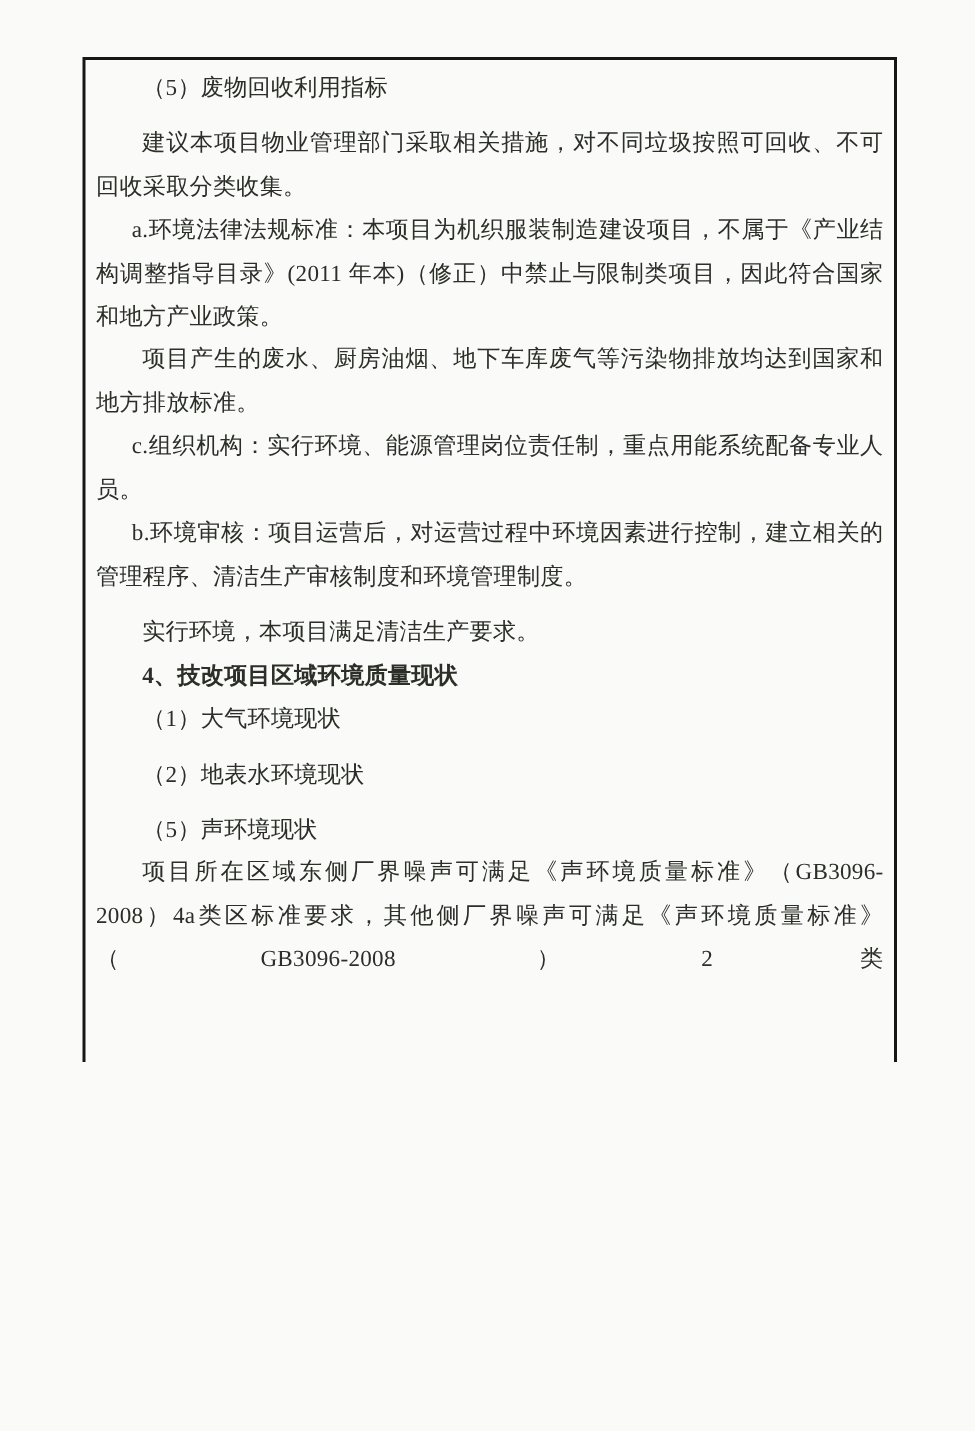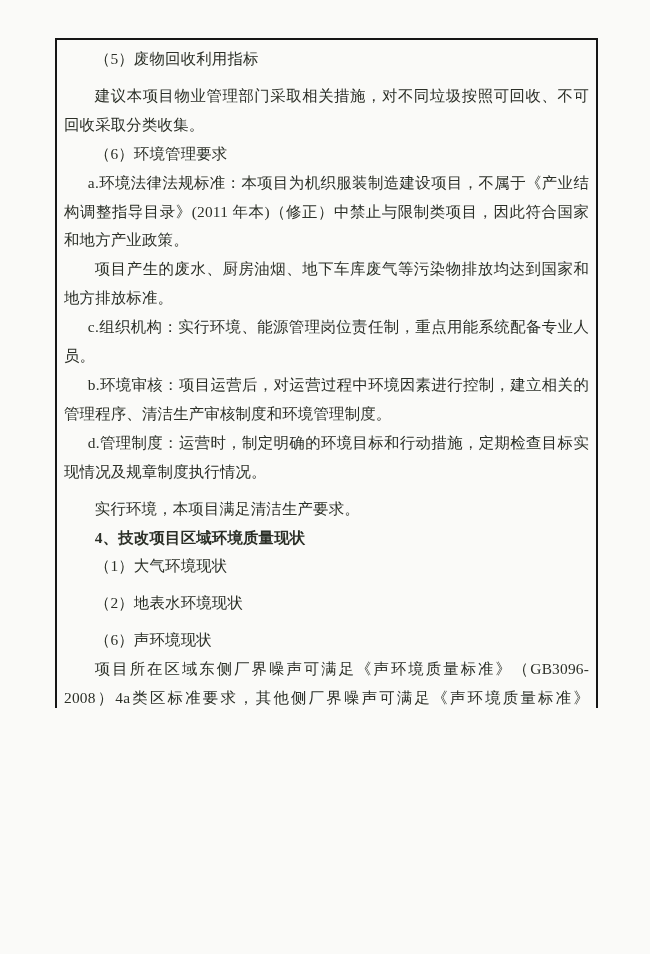--- a/index.html
+++ b/index.html
@@ -49,26 +49,24 @@
     vertical-align: -0.25em;
   }
 </style>
 </head>
 <body>
 
 <div class="screen">
   <div class="doc-cell">
     <p class="h">（5）废物回收利用指标</p>
     <p class="p mt8">建议本项目物业管理部门采取相关措施，对不同垃圾按照可回收、不可回收采取分类收集。</p>
-    <p class="h">（6）环境管理要求</p>
     <p class="pa">a.环境法律法规标准：本项目为机织服装制造建设项目，不属于《产业结构调整指导目录》(2011 年本)（修正）中禁止与限制类项目，因此符合国家和地方产业政策。</p>
     <p class="p">项目产生的废水、厨房油烟、地下车库废气等污染物排放均达到国家和地方排放标准。</p>
     <p class="pa">c.组织机构：实行环境、能源管理岗位责任制，重点用能系统配备专业人员。</p>
     <p class="pa">b.环境审核：项目运营后，对运营过程中环境因素进行控制，建立相关的管理程序、清洁生产审核制度和环境管理制度。</p>
-    <p class="pa">d.管理制度：运营时，制定明确的环境目标和行动措施，定期检查目标实现情况及规章制度执行情况。</p>
     <p class="p mt8">实行环境，本项目满足清洁生产要求。</p>
     <p class="bold">4、技改项目区域环境质量现状</p>
     <p class="h">（1）大气环境现状</p>
     <p class="h mt8">（2）地表水环境现状</p>
-    <p class="h mt8">（6）声环境现状</p>
+    <p class="h mt8">（5）声环境现状</p>
     <p class="p jl">项目所在区域东侧厂界噪声可满足《声环境质量标准》（GB3096-2008）4a类区标准要求，其他侧厂界噪声可满足《声环境质量标准》 （GB3096-2008）2 类</p>
   </div>
 </div>
 
 </body></html>

